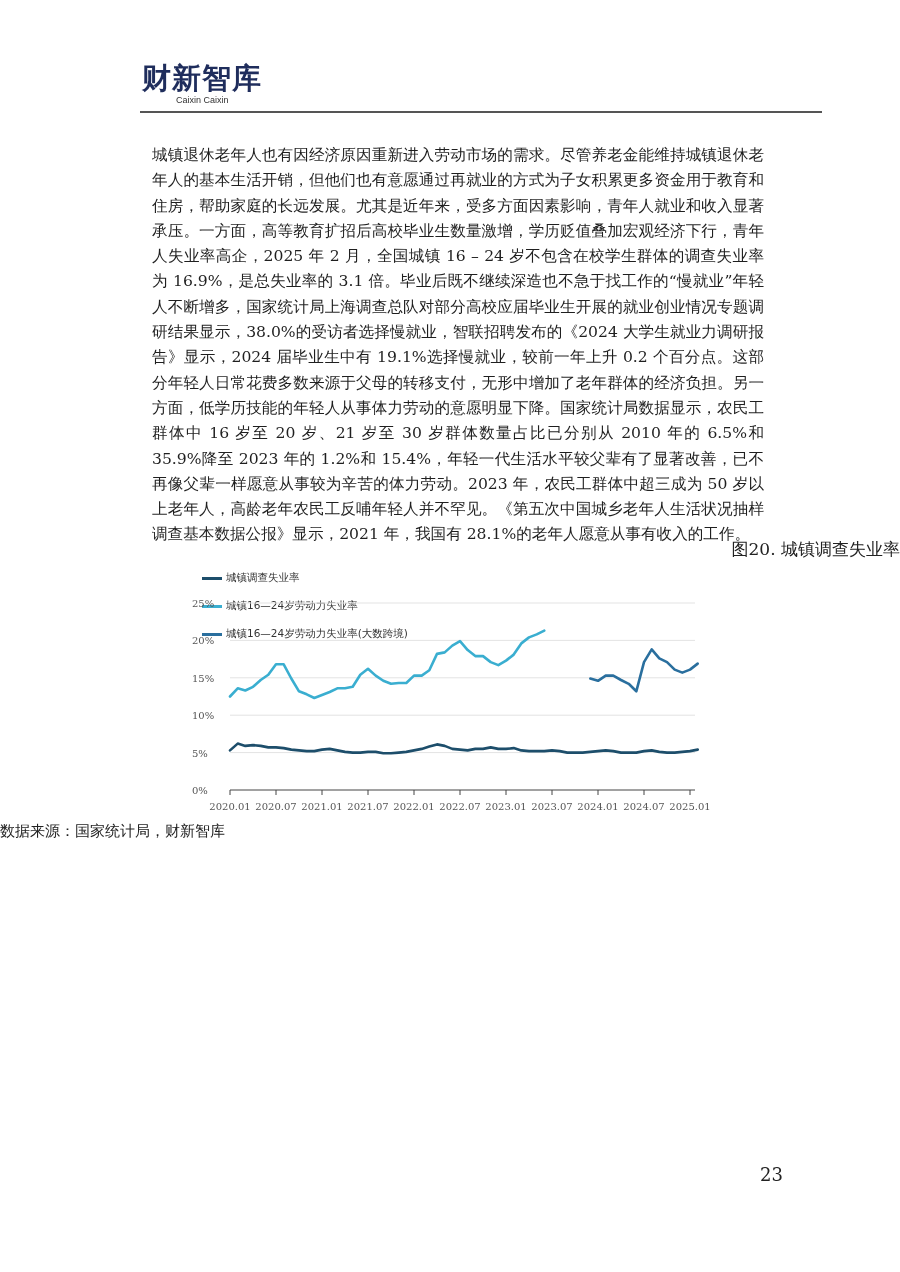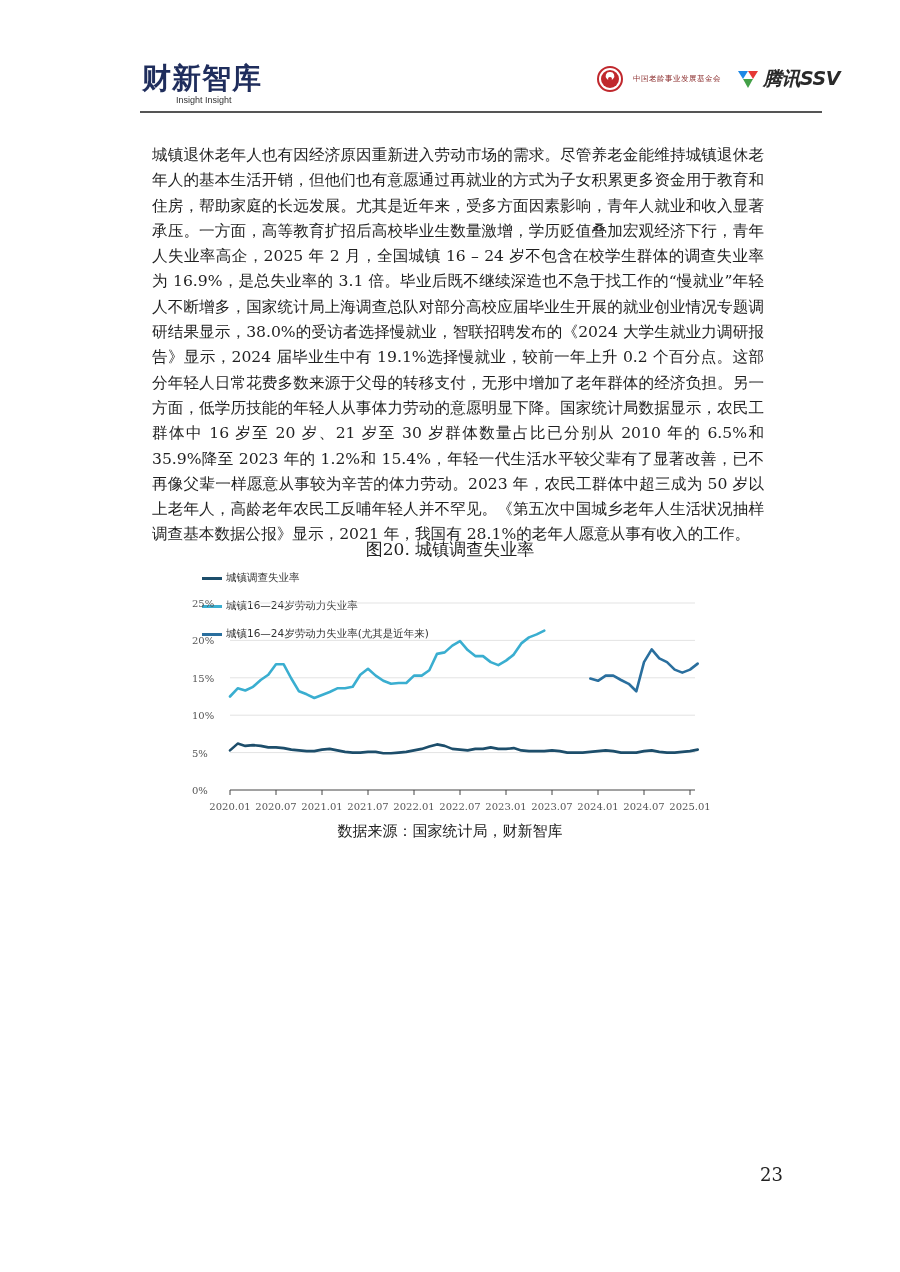--- a/index.html
+++ b/index.html
@@ -19,61 +19,44 @@
   .foundation-name { font-size: 7.5px; color: #8a2b2b; font-family: "DejaVu Serif", serif; letter-spacing: 0.5px; }
   .tencent-group { display: flex; align-items: center; gap: 4px; margin-left: 6px; }
   .tencent-mark { width: 22px; height: 22px; }
   .tencent-name { font-family: "DejaVu Sans", sans-serif; font-weight: bold; font-style: italic;
                   font-size: 19px; color: #2a2a2a; letter-spacing: -0.5px; }
 
   .body-text { position: absolute; left: 140px; top: 131px; width: 636px;
                font-size: 15.6px; line-height: 25.3px; text-align: justify; color: #1f1f1f; }
   .body-text p { margin: 12px; }
 
-  .chart-title { position: absolute; left: 0; width: 900px; top: 538px; text-align: center;
+  .chart-title { position: absolute; left: 0; width: 900px; top: 538px; text-align: right;
                  font-size: 17px; color: #222; }
   .legend { position: absolute; left: 202px; top: 571px; display: flex; gap: 14px;
             font-size: 10.5px; color: #333; font-family: "DejaVu Sans", sans-serif; flex-direction: column; }
   .legend-item { display: flex; align-items: center; gap: 4px; white-space: nowrap; }
   .legend-swatch { width: 20px; height: 3px; display: inline-block; }
 
   .chart-svg { position: absolute; left: 190px; top: 590px; }
-  .chart-source { position: absolute; left: 0; width: 900px; top: 822px; text-align: center;
+  .chart-source { position: absolute; left: 0; width: 900px; top: 822px; text-align: left;
                   font-size: 15px; color: #222; }
 
   .page-number { position: absolute; left: 760px; top: 1164px; font-size: 18px; color: #222; }
 
   .watermark { position: absolute; left: 6px; top: 1240px; display: flex; align-items: center; gap: 4px;
                color: #d9d9d9; font-family: "DejaVu Sans", sans-serif; font-size: 18px; margin-top: 44px; }
   .watermark-icon { width: 36px; height: 24px; }
 </style>
 </head>
 <body>
 
 <div class="header">
   <div class="logo-caixin">
     <div class="cn">财新智库</div>
-    <div class="en">Insight Insight</div>
-  </div>
-  <div class="partner-logos">
-    <svg class="foundation-emblem" viewBox="0 0 26 26">
-      <circle cx="13" cy="13" r="12" fill="none" stroke="#c0282d" stroke-width="2"></circle>
-      <circle cx="13" cy="13" r="9" fill="#c0282d"></circle>
-      <path d="M13 6 a4 4 0 0 1 3 7 a4 4 0 0 1 -6 0 a4 4 0 0 1 3 -7z" fill="#fff"></path>
-      <circle cx="13" cy="13" r="2" fill="#c0282d"></circle>
-    </svg>
-    <span class="foundation-name">中国老龄事业发展基金会</span>
-    <div class="tencent-group">
-      <svg class="tencent-mark" viewBox="0 0 22 22">
-        <polygon points="1,3 11,3 6,11" fill="#1e88e5"></polygon>
-        <polygon points="11,3 21,3 16,11" fill="#e53935"></polygon>
-        <polygon points="6,11 16,11 11,20" fill="#43a047"></polygon>
-      </svg>
-      <span class="tencent-name">腾讯SSV</span>
-    </div>
+    <div class="en">Caixin Caixin</div>
   </div>
 </div>
 <div class="header-rule"></div>
 
 <div class="body-text">
   <p>城镇退休老年人也有因经济原因重新进入劳动市场的需求。尽管养老金能维持城镇退休老年人的基本生活开销，但他们也有意愿通过再就业的方式为子女积累更多资金用于教育和住房，帮助家庭的长远发展。尤其是近年来，受多方面因素影响，青年人就业和收入显著承压。一方面，高等教育扩招后高校毕业生数量激增，学历贬值叠加宏观经济下行，青年人失业率高企，2025 年 2 月，全国城镇 16 – 24 岁不包含在校学生群体的调查失业率为 16.9%，是总失业率的 3.1 倍。毕业后既不继续深造也不急于找工作的“慢就业”年轻人不断增多，国家统计局上海调查总队对部分高校应届毕业生开展的就业创业情况专题调研结果显示，38.0%的受访者选择慢就业，智联招聘发布的《2024 大学生就业力调研报告》显示，2024 届毕业生中有 19.1%选择慢就业，较前一年上升 0.2 个百分点。这部分年轻人日常花费多数来源于父母的转移支付，无形中增加了老年群体的经济负担。另一方面，低学历技能的年轻人从事体力劳动的意愿明显下降。国家统计局数据显示，农民工群体中 16 岁至 20 岁、21 岁至 30 岁群体数量占比已分别从 2010 年的 6.5%和 35.9%降至 2023 年的 1.2%和 15.4%，年轻一代生活水平较父辈有了显著改善，已不再像父辈一样愿意从事较为辛苦的体力劳动。2023 年，农民工群体中超三成为 50 岁以上老年人，高龄老年农民工反哺年轻人并不罕见。《第五次中国城乡老年人生活状况抽样调查基本数据公报》显示，2021 年，我国有 28.1%的老年人愿意从事有收入的工作。</p>
 </div>
 
 <div class="chart-title">图20. 城镇调查失业率</div>
 
@@ -81,21 +64,21 @@
   <div class="legend-item">
     <span class="legend-swatch" style="background:#1d4e6b"></span>
     <span>城镇调查失业率</span>
   </div>
   <div class="legend-item">
     <span class="legend-swatch" style="background:#3aaed0"></span>
     <span>城镇16—24岁劳动力失业率</span>
   </div>
   <div class="legend-item">
     <span class="legend-swatch" style="background:#2a6f9e"></span>
-    <span>城镇16—24岁劳动力失业率(尤其是近年来)</span>
+    <span>城镇16—24岁劳动力失业率(大数跨境)</span>
   </div>
 </div>
 
 <svg class="chart-svg" id="chart" width="530" height="230" viewBox="0 0 530 230">
     <text x="2" y="204" font-size="10" fill="#555" font-family="DejaVu Serif, serif">0%</text>
     <line x1="40" x2="505" y1="162.6" y2="162.6" stroke="#e3e3e3" stroke-width="1"></line>
     <text x="2" y="166.6" font-size="10" fill="#555" font-family="DejaVu Serif, serif">5%</text>
     <line x1="40" x2="505" y1="125.2" y2="125.2" stroke="#e3e3e3" stroke-width="1"></line>
     <text x="2" y="129.2" font-size="10" fill="#555" font-family="DejaVu Serif, serif">10%</text>
     <line x1="40" x2="505" y1="87.8" y2="87.8" stroke="#e3e3e3" stroke-width="1"></line>

